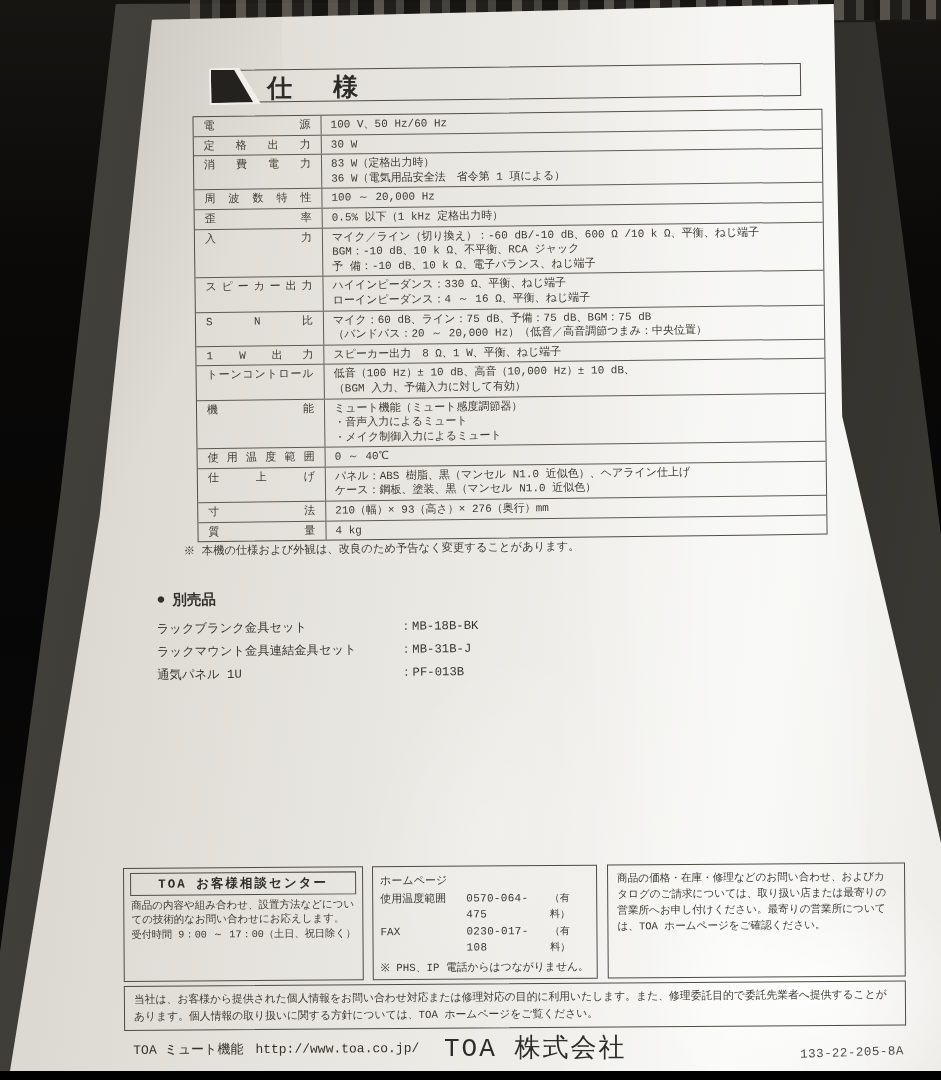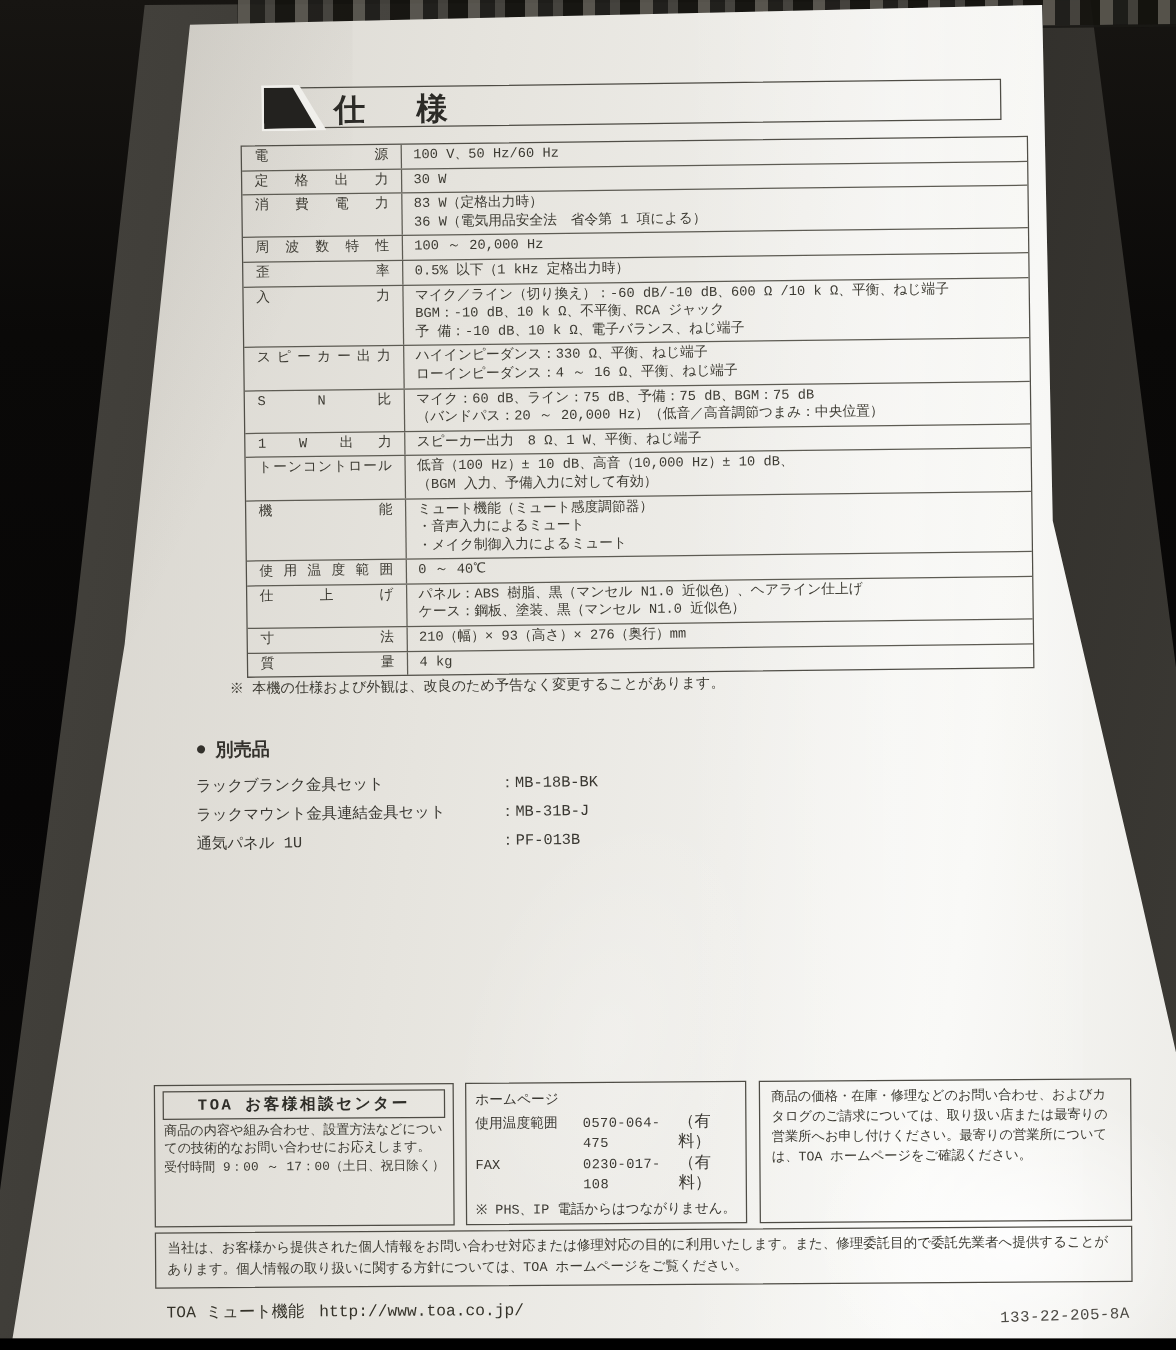--- a/index.html
+++ b/index.html
@@ -73,21 +73,21 @@
   .box-a-title{border:1.5px solid #4e4c45;margin:1px 2px 3px;padding:2px 0;text-align:center;
     font-size:12.5px;font-weight:bold;letter-spacing:2px;color:#2f2e29;}
   .box-a-desc{font-size:10.5px;line-height:1.38;padding:0 3px;color:#3d3b33;}
   .box-a-hours{font-size:10.2px;line-height:1.5;padding:0 3px;white-space:nowrap;color:#3d3b33;}
   .box-b{width:225px;flex:none;margin-left:9px;border:1.5px solid #4e4c45;padding:4px 7px;box-sizing:border-box;}
   .phone-row{display:flex;align-items:baseline;line-height:16px;}
   .phone-label{width:86px;flex:none;font-size:11px;}
   .phone-number{font-size:11px;letter-spacing:.3px;}
   .phone-row.primary{line-height:20px;}
   .phone-row.primary .phone-number{font-size:15.5px;font-weight:bold;letter-spacing:.5px;color:#2b2a26;}
-  .phone-fee{font-size:13px;margin-left:2px;}
+  .phone-fee{font-size:10px;margin-left:2px;}
   .phone-note{font-size:10.8px;margin-top:2px;white-space:nowrap;}
   .box-c{flex:1;margin-left:10px;border:1.5px solid #4e4c45;padding:6px 9px;font-size:10.6px;line-height:1.5;
     box-sizing:border-box;color:#3d3b33;}
   .privacy{margin-top:4px;border:1.5px solid #4e4c45;padding:5px 9px;font-size:10.8px;line-height:1.55;color:#3d3b33;}
   .homepage{margin-top:10px;padding-left:9px;font-size:13px;color:#343229;}
   .hp-url{margin-left:12px;}
   .company{position:absolute;left:444px;top:1030px;font-size:26px;letter-spacing:2px;color:#2e2d29;}
   .doc-code{position:absolute;left:800px;top:1046px;font-size:12.5px;color:#4c4a44;transform:rotate(-2deg);letter-spacing:.5px;}
 </style>
 </head>
@@ -264,14 +264,15 @@
         <div class="phone-note">※ PHS、IP 電話からはつながりません。</div>
       </div>
       <div class="box-c">商品の価格・在庫・修理などのお問い合わせ、およびカタログのご請求については、取り扱い店または最寄りの営業所へお申し付けください。最寄りの営業所については、TOA ホームページをご確認ください。</div>
     </div>
     <div class="privacy">当社は、お客様から提供された個人情報をお問い合わせ対応または修理対応の目的に利用いたします。また、修理委託目的で委託先業者へ提供することがあります。個人情報の取り扱いに関する方針については、TOA ホームページをご覧ください。</div>
     <div class="homepage">
       <span>TOA ミュート機能</span><span class="hp-url">http://www.toa.co.jp/</span>
     </div>
   </div>
 
+  <div class="company">TOA 株式会社</div>
   <div class="doc-code">133-22-205-8A</div>
 </div>
 
 </body></html>

